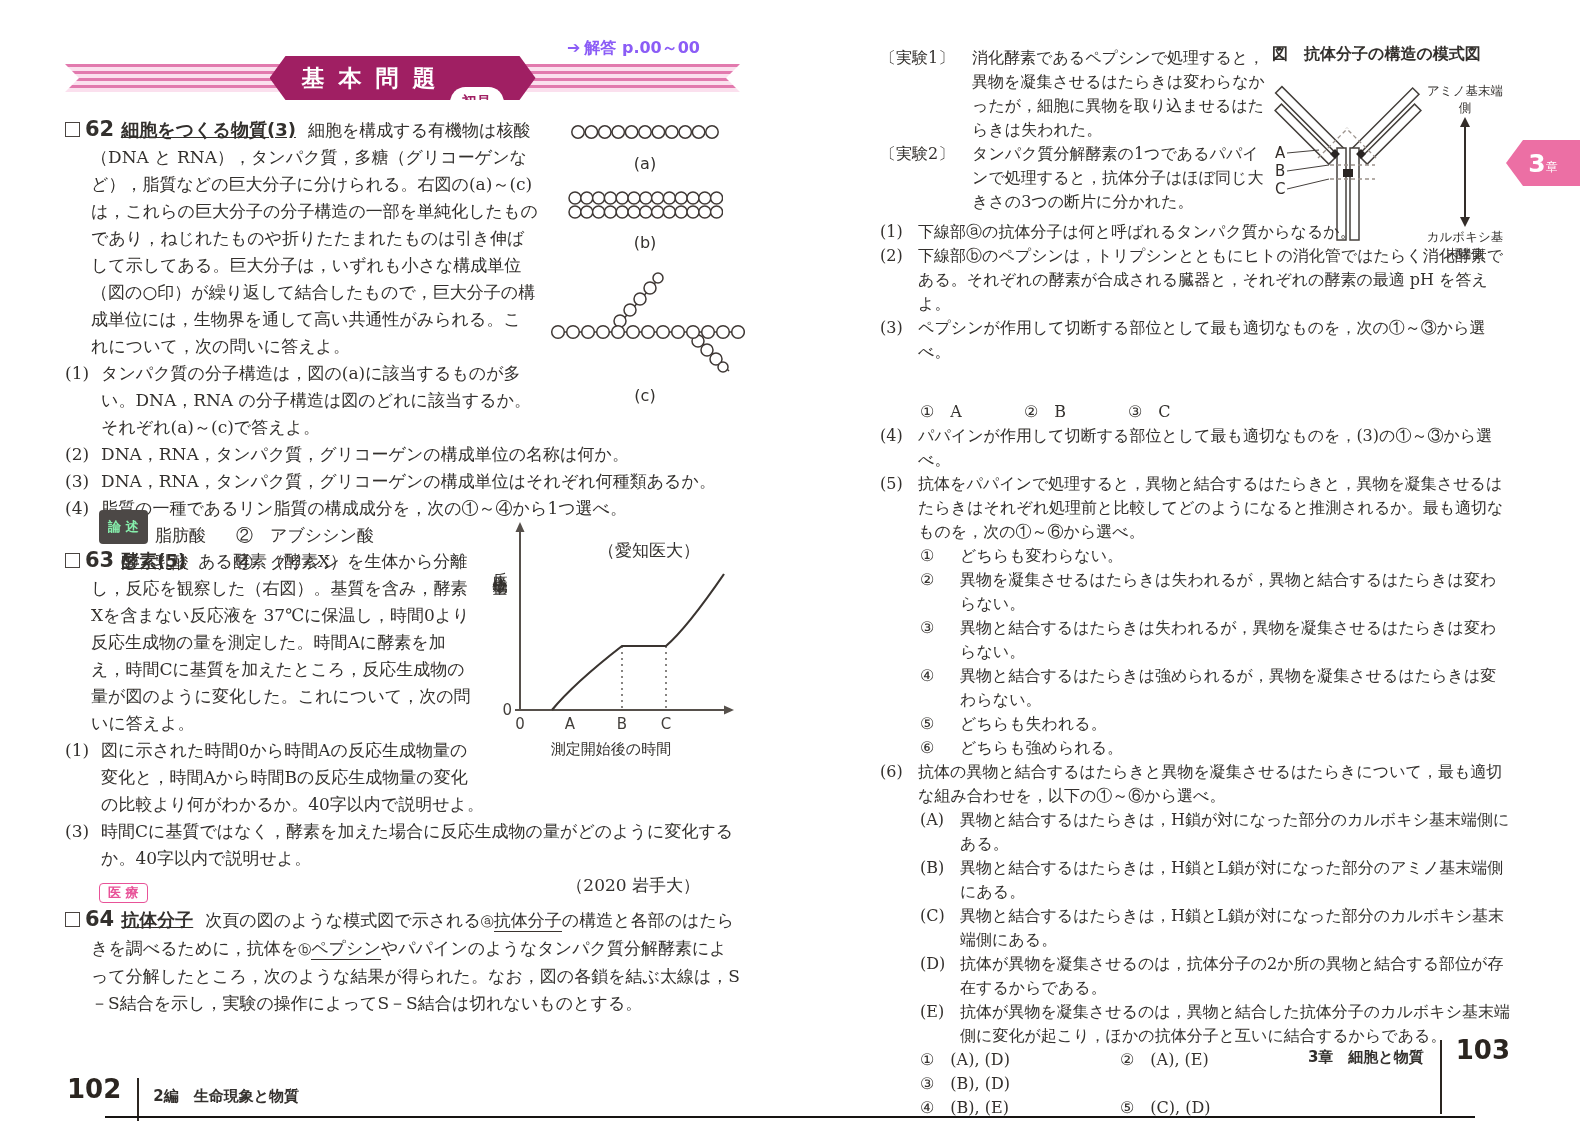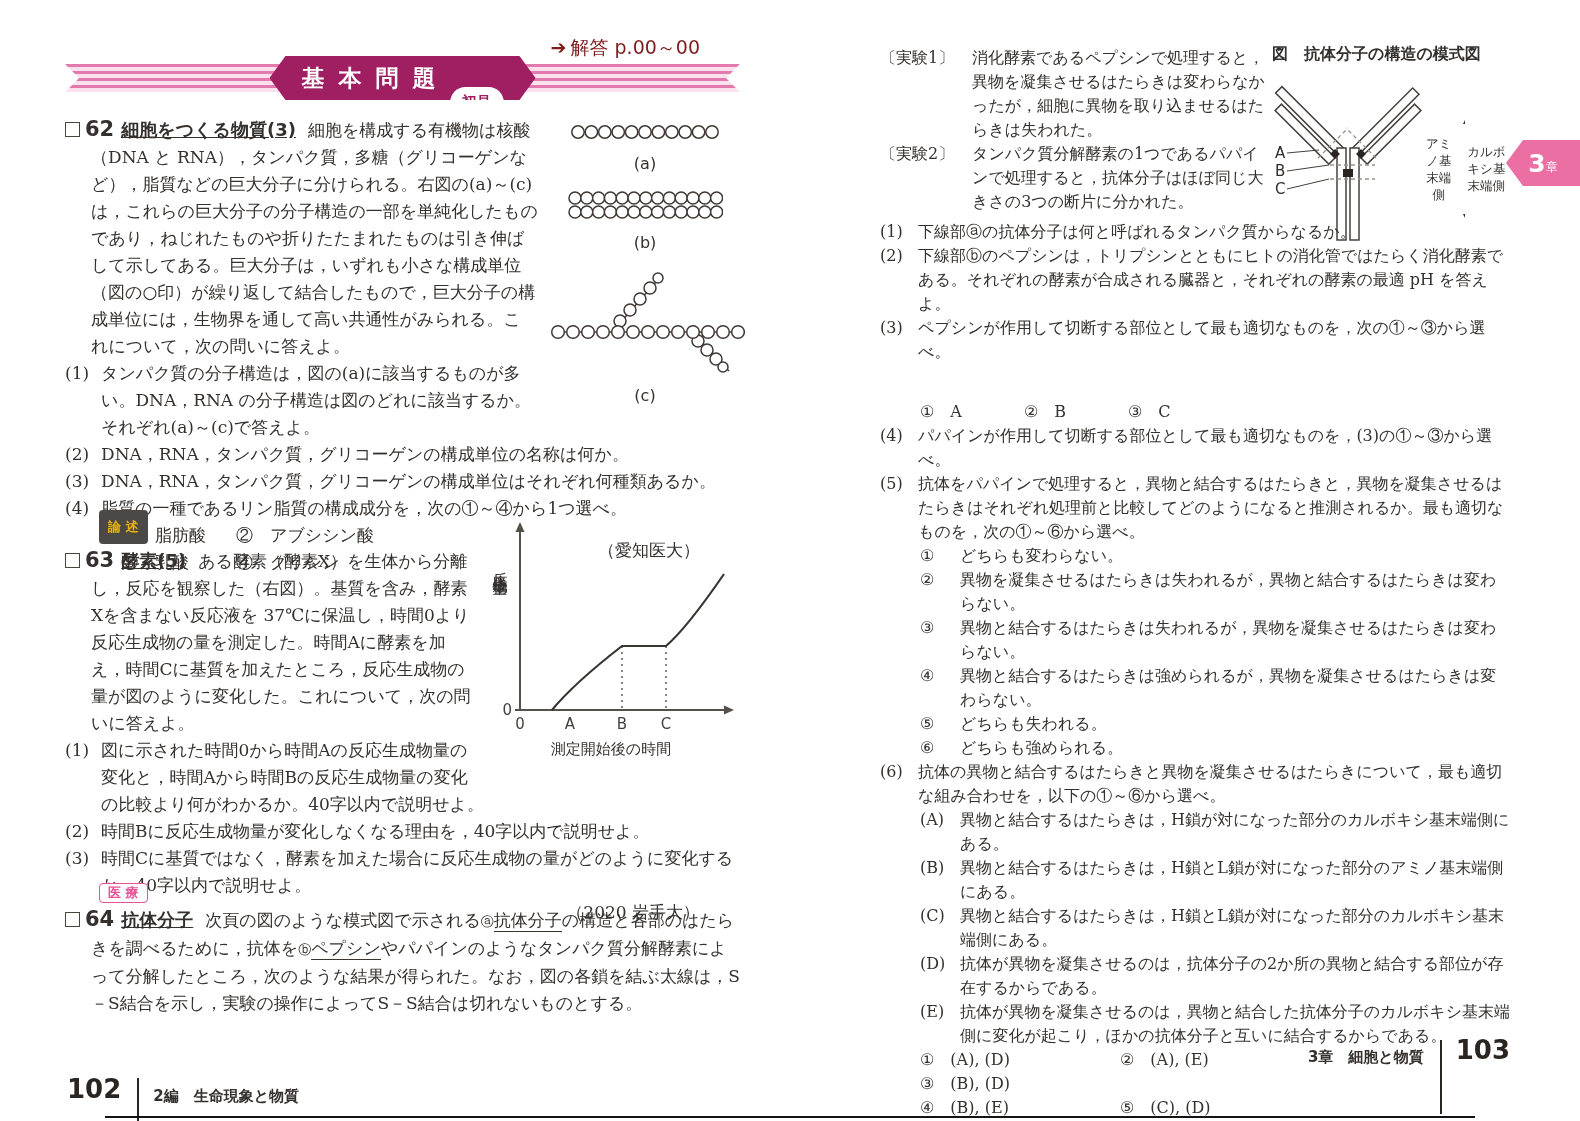--- a/index.html
+++ b/index.html
@@ -3,21 +3,21 @@
 <meta charset="utf-8">
 <style>
   html,body{margin:0;padding:0;}
   body{width:1580px;height:1121px;position:relative;background:#ffffff;
        font-family:"DejaVu Serif","Liberation Serif",serif;color:#33302d;overflow:hidden;}
   p{margin:0;}
 
   .page-left{position:absolute;left:65px;top:0;width:675px;height:100%;font-size:17px;line-height:27px;}
   .page-right{position:absolute;left:880px;top:0;width:630px;height:100%;font-size:16px;line-height:24px;}
 
-  .answer-link{position:absolute;top:34px;right:40px;color:#7f1d1d;font-weight:normal;font-size:19px;
+  .answer-link{position:absolute;top:34px;right:40px;color:#8b5cf6;font-weight:bold;font-size:16px;
                font-family:"DejaVu Sans","Liberation Sans",sans-serif;}
   .answer-link .ar{margin-right:4px;}
 
   .banner{position:absolute;left:0;right:0;top:56px;height:44px;}
   .ribbon{position:absolute;left:0;right:0;top:8px;height:28px;
           background:repeating-linear-gradient(to bottom,#e27aae 0 3px,#fbe0ee 3px 7px);
           clip-path:polygon(0 0,100% 0,calc(100% - 14px) 50%,100% 100%,0 100%,14px 50%);}
   .banner-badge{position:absolute;left:50%;top:0;transform:translateX(-50%);height:44px;display:flex;
           align-items:center;gap:11px;background:#a01f63;padding:0 32px;
           clip-path:polygon(16px 0,calc(100% - 16px) 0,100% 50%,calc(100% - 16px) 100%,16px 100%,0 50%);}
@@ -44,37 +44,37 @@
   .ptitle{font-weight:bold;font-size:18px;margin-right:12px;font-family:"DejaVu Sans","Liberation Sans",sans-serif;text-decoration:underline;}
 
   .q{padding-left:36px;text-indent:-36px;}
   .qn{display:inline-block;width:36px;text-indent:0;}
   .optrow{padding-left:56px;}
   .optrow span{display:inline-block;}
   .optrow .o1{width:115px;}
   .src62{position:absolute;right:40px;bottom:12px;}
   .srcline{text-align:right;padding-right:40px;}
 
-  .badge-dark{display:inline-block;margin-left:34px;margin-bottom:3px;background:#4c4846;color:#eab308;font-size:13px;
+  .badge-dark{display:inline-block;margin-left:34px;margin-bottom:3px;background:#4c4846;color:#86efac;font-size:13px;
         font-weight:bold;padding:8px 9px;border-radius:4px;line-height:18px;
         font-family:"DejaVu Sans","Liberation Sans",sans-serif;}
   .badge-pink{display:inline-block;margin-left:34px;margin-bottom:3px;background:#fff;color:#e85298;font-size:13px;
         font-weight:bold;padding:0 8px;border:1.6px solid #e85298;border-radius:4px;line-height:18px;
         font-family:"DejaVu Sans","Liberation Sans",sans-serif;}
   .ul{border-bottom:1.6px solid #3a332e;padding-bottom:1px;}
   .mark{font-size:13px;}
 
   .experiments{position:absolute;left:0;top:46px;width:392px;}
   .exp{padding-left:92px;text-indent:-92px;}
   .expl{display:inline-block;width:92px;text-indent:0;}
 
   .fig-ab{position:absolute;top:42px;right:0;width:238px;font-family:"DejaVu Sans","Liberation Sans",sans-serif;}
   .fig-caption{font-weight:bold;font-size:16px;margin-bottom:4px;white-space:nowrap;}
   .fig-body{display:flex;}
-  .arrow-col{width:86px;display:flex;flex-direction:row;align-items:center;padding-top:12px;}
+  .arrow-col{width:86px;display:flex;flex-direction:column;align-items:center;padding-top:12px;}
   .arrow-label{font-size:12.5px;text-align:center;line-height:17px;}
 
   .questions{position:absolute;left:0;top:220px;width:630px;}
   .questions .q{padding-left:38px;text-indent:-38px;}
   .questions .qn{width:38px;}
   .opt{padding-left:80px;text-indent:-40px;}
   .on{display:inline-block;width:40px;text-indent:0;}
   .optline{padding-left:40px;margin-top:36px;}
   .optline span{display:inline-block;width:104px;}
   .choices{padding-left:40px;}
@@ -239,21 +239,20 @@
         <text class="gt" x="88" y="215" text-anchor="middle">A</text>
         <text class="gt" x="140" y="215" text-anchor="middle">B</text>
         <text class="gt" x="184" y="215" text-anchor="middle">C</text>
       </svg>
       <div class="g-xlabel">測定開始後の時間</div>
     </div>
     <p class="phead">
       <span class="cb"></span><span class="pnum">63</span><span class="ptitle">酵素(5)</span><span>ある酵素（酵素X）を生体から分離し，反応を観察した（右図）。基質を含み，酵素Xを含まない反応液を 37℃に保温し，時間0より反応生成物の量を測定した。時間Aに酵素を加え，時間Cに基質を加えたところ，反応生成物の量が図のように変化した。これについて，次の問いに答えよ。</span>
     </p>
     <p class="q"><span class="qn">(1)</span><span>図に示された時間0から時間Aの反応生成物量の変化と，時間Aから時間Bの反応生成物量の変化の比較より何がわかるか。40字以内で説明せよ。</span></p>
-    <p class="q"><span class="qn">(2)</span><span>時間Bに反応生成物量が変化しなくなる理由を，40字以内で説明せよ。</span></p>
     <p class="q"><span class="qn">(3)</span><span>時間Cに基質ではなく，酵素を加えた場合に反応生成物の量がどのように変化するか。40字以内で説明せよ。</span></p>
     <p class="srcline">（2020 岩手大）</p>
   </section>
 
   <section class="prob" id="p64">
     <div class="badge-pink">医 療</div>
     <p class="phead">
       <span class="cb"></span><span class="pnum">64</span><span class="ptitle">抗体分子</span><span>次頁の図のような模式図で示される</span><span class="mark">ⓐ</span><span class="ul">抗体分子</span><span>の構造と各部のはたらきを調べるために，抗体を</span><span class="mark">ⓑ</span><span class="ul">ペプシン</span><span>やパパインのようなタンパク質分解酵素によって分解したところ，次のような結果が得られた。なお，図の各鎖を結ぶ太線は，S－S結合を示し，実験の操作によってS－S結合は切れないものとする。</span>
     </p>
   </section>

